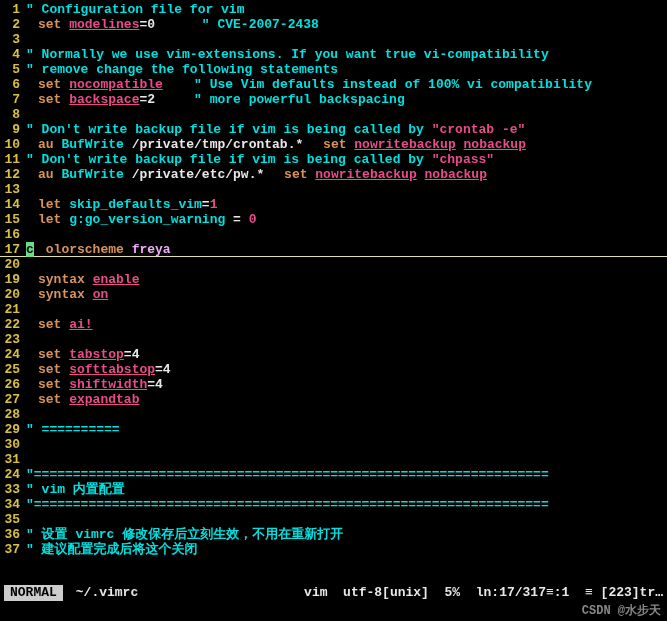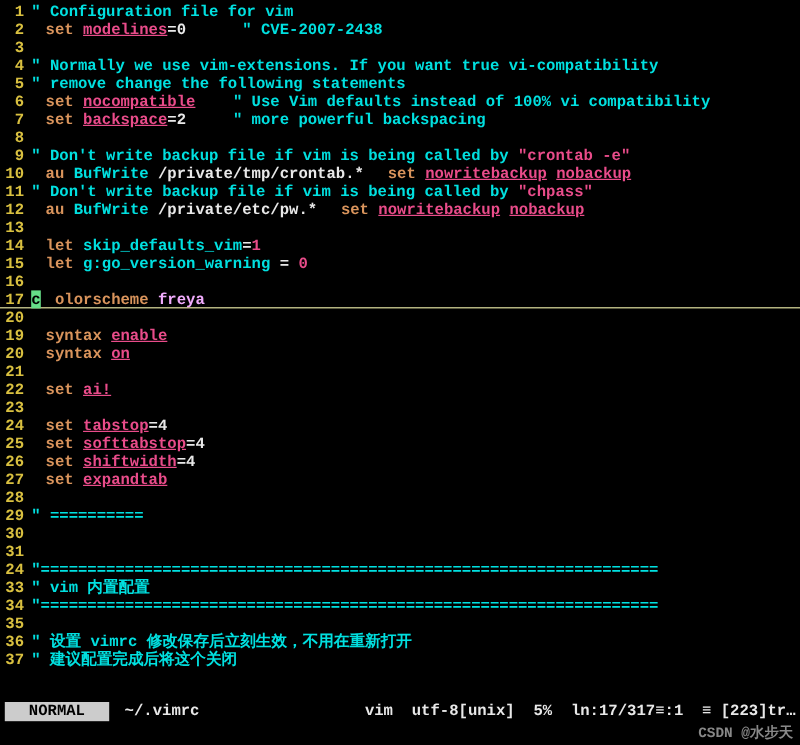--- a/index.html
+++ b/index.html
@@ -58,21 +58,21 @@
       height: 16px;
       line-height: 16px;
       display: flex;
       font-weight: bold;
       white-space: pre;
       padding: 0 4px;
     }
     .mode {
       background: #ccc;
       color: #000;
-      padding: 0 20px;
+      padding: 0 6px;
     }
     .sb-left { padding-left: 13px; }
     .sb-spacer { flex: 1; }
     .watermark {
       position: absolute;
       bottom: 2px;
       right: 6px;
       color: #888;
       font-size: 12px;
       font-weight: bold;

